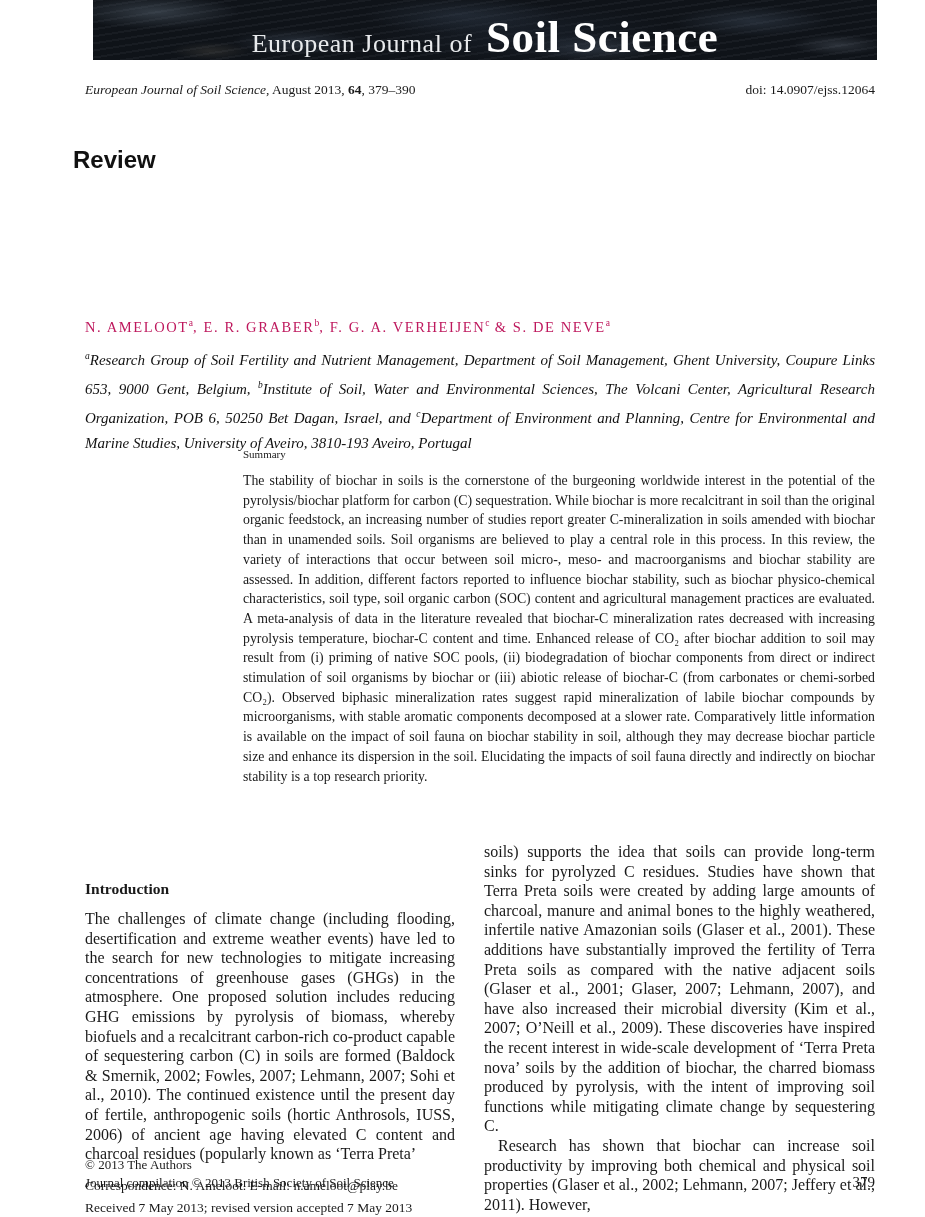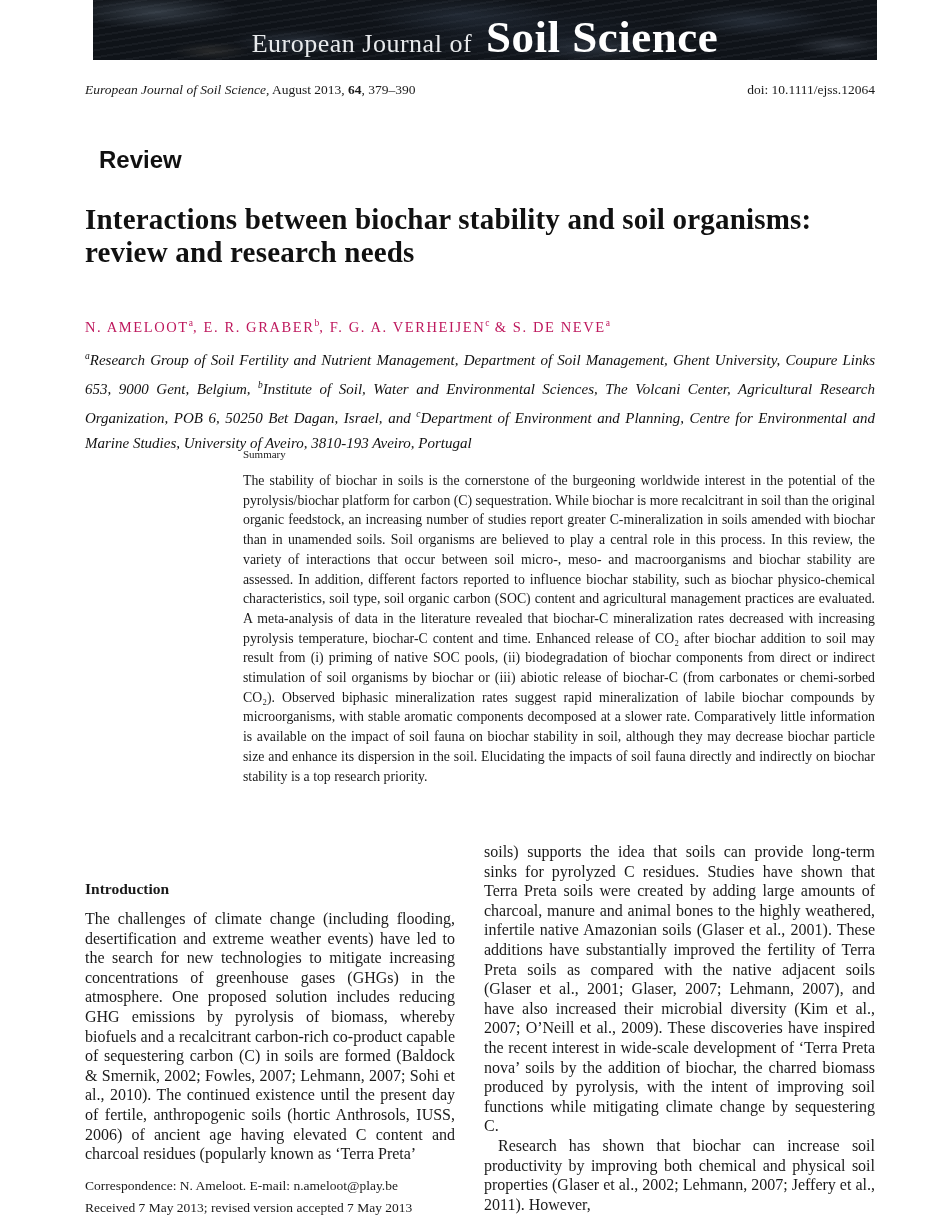--- a/index.html
+++ b/index.html
@@ -41,21 +41,21 @@
   .cite-row{
     position:absolute;left:85px;top:82px;width:790px;
     display:flex;justify-content:space-between;align-items:baseline;
     font-size:13.5px;
     gap:40px;
   }
   .cite-left i{font-style:italic;}
   .cite-left b{font-weight:700;}
   
   .review-label{
-    position:absolute;left:99px;top:146px;
+    position:absolute;left:73px;top:146px;
     font-family:"Liberation Sans","DejaVu Sans",sans-serif;
     font-size:24px;font-weight:700;color:#111;
   }
   .article-title{
     position:absolute;left:85px;top:203px;width:790px;
     font-size:29px;font-weight:700;line-height:33px;color:#111;
     letter-spacing:0.2px;
   }
   
   .authors{
@@ -110,26 +110,25 @@
 
 <div class="page">
 
   <div class="banner">
     <span class="banner-prefix">European Journal of</span>
     <span class="banner-name">Soil Science</span>
   </div>
 
   <div class="cite-row">
     <span class="cite-left"><i>European Journal of Soil Science</i><span>, August 2013, </span><b>64</b><span>, 379–390</span></span>
-    <span class="cite-doi">doi: 10.1111/ejss.12064</span>
+    <span class="cite-doi">doi: 14.0907/ejss.12064</span>
   </div>
 
   <div class="review-label">Review</div>
 
-  <h1 class="article-title" style="margin:0;">Interactions between biochar stability and soil organisms: review and research needs</h1>
 
   <div class="authors"><span>N. AMELOOT</span><sup>a</sup><span>, </span><span>E. R. GRABER</span><sup>b</sup><span>, </span><span>F. G. A. VERHEIJEN</span><sup>c</sup><span> &amp; </span><span>S. DE NEVE</span><sup>a</sup></div>
 
   <div class="affiliations"><sup>a</sup><span>Research Group of Soil Fertility and Nutrient Management, Department of Soil Management, Ghent University, Coupure Links 653, 9000 Gent, Belgium, </span><sup>b</sup><span>Institute of Soil, Water and Environmental Sciences, The Volcani Center, Agricultural Research Organization, POB 6, 50250 Bet Dagan, Israel, and </span><sup>c</sup><span>Department of Environment and Planning, Centre for Environmental and Marine Studies, University of Aveiro, 3810-193 Aveiro, Portugal</span></div>
 
   <div class="summary">
     <h2 class="summary-heading">Summary</h2>
     <p class="summary-body">The stability of biochar in soils is the cornerstone of the burgeoning worldwide interest in the potential of the pyrolysis/biochar platform for carbon (C) sequestration. While biochar is more recalcitrant in soil than the original organic feedstock, an increasing number of studies report greater C-mineralization in soils amended with biochar than in unamended soils. Soil organisms are believed to play a central role in this process. In this review, the variety of interactions that occur between soil micro-, meso- and macroorganisms and biochar stability are assessed. In addition, different factors reported to influence biochar stability, such as biochar physico-chemical characteristics, soil type, soil organic carbon (SOC) content and agricultural management practices are evaluated. A meta-analysis of data in the literature revealed that biochar-C mineralization rates decreased with increasing pyrolysis temperature, biochar-C content and time. Enhanced release of CO₂ after biochar addition to soil may result from (i) priming of native SOC pools, (ii) biodegradation of biochar components from direct or indirect stimulation of soil organisms by biochar or (iii) abiotic release of biochar-C (from carbonates or chemi-sorbed CO₂). Observed biphasic mineralization rates suggest rapid mineralization of labile biochar compounds by microorganisms, with stable aromatic components decomposed at a slower rate. Comparatively little information is available on the impact of soil fauna on biochar stability in soil, although they may decrease biochar particle size and enhance its dispersion in the soil. Elucidating the impacts of soil fauna directly and indirectly on biochar stability is a top research priority.</p>
   </div>
 
@@ -141,14 +140,21 @@
         <div>Correspondence: N. Ameloot. E-mail: n.ameloot@play.be</div>
         <div>Received 7 May 2013; revised version accepted 7 May 2013</div>
       </div>
     </div>
     <div class="col-right">
       <p class="body-par">soils) supports the idea that soils can provide long-term sinks for pyrolyzed C residues. Studies have shown that Terra Preta soils were created by adding large amounts of charcoal, manure and animal bones to the highly weathered, infertile native Amazonian soils (Glaser et al., 2001). These additions have substantially improved the fertility of Terra Preta soils as compared with the native adjacent soils (Glaser et al., 2001; Glaser, 2007; Lehmann, 2007), and have also increased their microbial diversity (Kim et al., 2007; O’Neill et al., 2009). These discoveries have inspired the recent interest in wide-scale development of ‘Terra Preta nova’ soils by the addition of biochar, the charred biomass produced by pyrolysis, with the intent of improving soil functions while mitigating climate change by sequestering C.</p>
       <p class="body-par indent">Research has shown that biochar can increase soil productivity by improving both chemical and physical soil properties (Glaser et al., 2002; Lehmann, 2007; Jeffery et al., 2011). However,</p>
     </div>
   </div>
 
+  <div class="footer">
+    <div class="footer-copy">
+      <div>© 2013 The Authors</div>
+      <div>Journal compilation © 2013 British Society of Soil Science</div>
+    </div>
+    <div class="footer-page">379</div>
+  </div>
 
 </div>
 
 </body></html>

